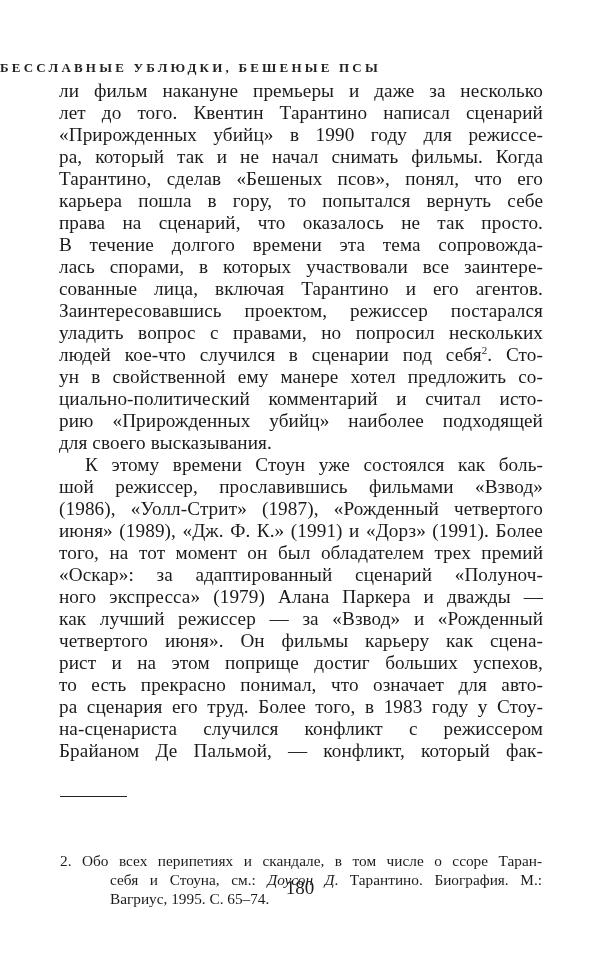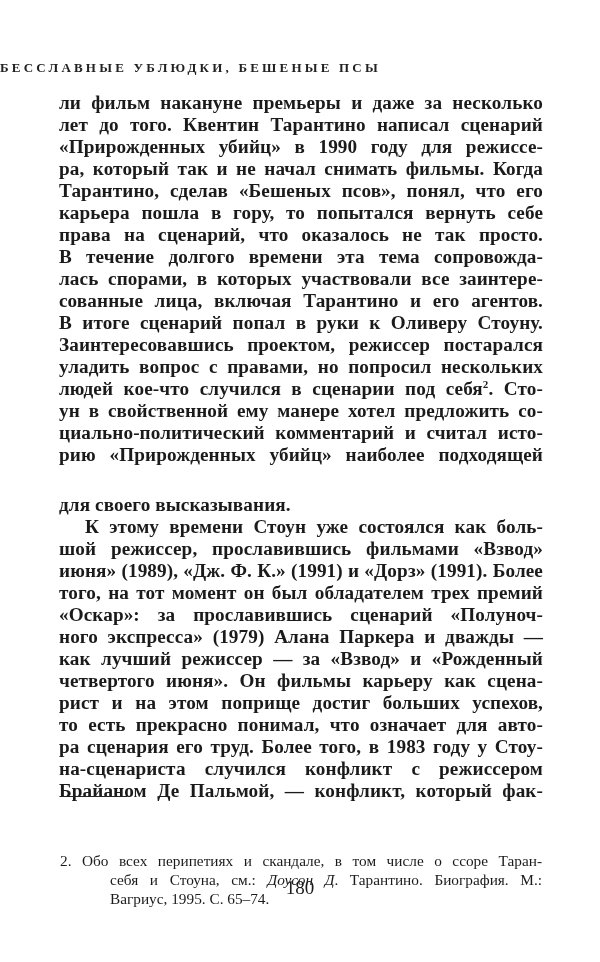--- a/index.html
+++ b/index.html
@@ -3,29 +3,29 @@
 <meta charset="utf-8">
 <style>
   html, body { margin: 0; padding: 0; background: #ffffff; }
   body { width: 600px; height: 962px; position: relative; overflow: hidden; color: #1b1b1b; font-family: "DejaVu Serif", "Liberation Serif", serif; }
   .running-head {
     position: absolute; top: 60px; left: 0; width: 600px; text-align: left;
     font-family: "Liberation Serif", serif; font-weight: bold; font-size: 13px;
     letter-spacing: 3.2px; color: #222;
   }
   .body-text {
-    position: absolute; top: 92px; left: 59px; width: 484px; font-weight: bold;
+    position: absolute; top: 80px; left: 59px; width: 484px;
   }
   .line {
     display: block; height: 22px; line-height: 22px;
     font-family: "Liberation Serif", serif; font-size: 19.2px;
     text-align: justify; text-align-last: justify; white-space: nowrap;
     letter-spacing: 0.1px;
   }
-  .line.last { text-align-last: left; margin-top: 28px; }
+  .line.last { text-align-last: left; }
   .line.indent { padding-left: 26px; }
   .line sup { font-size: 11px; line-height: 0; vertical-align: 7px; }
   .footnote-rule {
     position: absolute; top: 796px; left: 60px; width: 67px; height: 1px; background: #222;
   }
   .footnotes { position: absolute; top: 851px; left: 60px; width: 482px; }
   .fn-line {
     display: block; height: 19px; line-height: 19px;
     font-family: "Liberation Serif", serif; font-size: 15.3px; white-space: nowrap;
     text-align: justify; text-align-last: justify;
@@ -47,33 +47,33 @@
   <span class="line">ли фильм накануне премьеры и даже за несколько</span>
   <span class="line">лет до того. Квентин Тарантино написал сценарий</span>
   <span class="line">«Прирожденных убийц» в 1990 году для режиссе-</span>
   <span class="line">ра, который так и не начал снимать фильмы. Когда</span>
   <span class="line">Тарантино, сделав «Бешеных псов», понял, что его</span>
   <span class="line">карьера пошла в гору, то попытался вернуть себе</span>
   <span class="line">права на сценарий, что оказалось не так просто.</span>
   <span class="line">В течение долгого времени эта тема сопровожда-</span>
   <span class="line">лась спорами, в которых участвовали все заинтере-</span>
   <span class="line">сованные лица, включая Тарантино и его агентов.</span>
-  <span class="line">В итоге сценарий попал в руки к Оливеру Стоуну.</span>
   <span class="line">Заинтересовавшись проектом, режиссер постарался</span>
   <span class="line">уладить вопрос с правами, но попросил нескольких</span>
   <span class="line"><span>людей кое-что случился в сценарии под себя</span><sup>2</sup><span>. Сто-</span></span>
   <span class="line">ун в свойственной ему манере хотел предложить со-</span>
   <span class="line">циально-политический комментарий и считал исто-</span>
   <span class="line">рию «Прирожденных убийц» наиболее подходящей</span>
   <span class="line last">для своего высказывания.</span>
   <span class="line indent">К этому времени Стоун уже состоялся как боль-</span>
   <span class="line">шой режиссер, прославившись фильмами «Взвод»</span>
+  <span class="line">(1986), «Уолл-Стрит» (1987), «Рожденный четвертого</span>
   <span class="line">июня» (1989), «Дж. Ф. К.» (1991) и «Дорз» (1991). Более</span>
   <span class="line">того, на тот момент он был обладателем трех премий</span>
-  <span class="line">«Оскар»: за прославившись сценарий «Полуноч-</span>
+  <span class="line">«Оскар»: за адаптированный сценарий «Полуноч-</span>
   <span class="line">ного экспресса» (1979) Алана Паркера и дважды —</span>
   <span class="line">как лучший режиссер — за «Взвод» и «Рожденный</span>
   <span class="line">четвертого июня». Он фильмы карьеру как сцена-</span>
   <span class="line">рист и на этом поприще достиг больших успехов,</span>
   <span class="line">то есть прекрасно понимал, что означает для авто-</span>
   <span class="line">ра сценария его труд. Более того, в 1983 году у Стоу-</span>
   <span class="line">на-сценариста случился конфликт с режиссером</span>
   <span class="line">Брайаном Де Пальмой, — конфликт, который фак-</span>
 </div>
 

